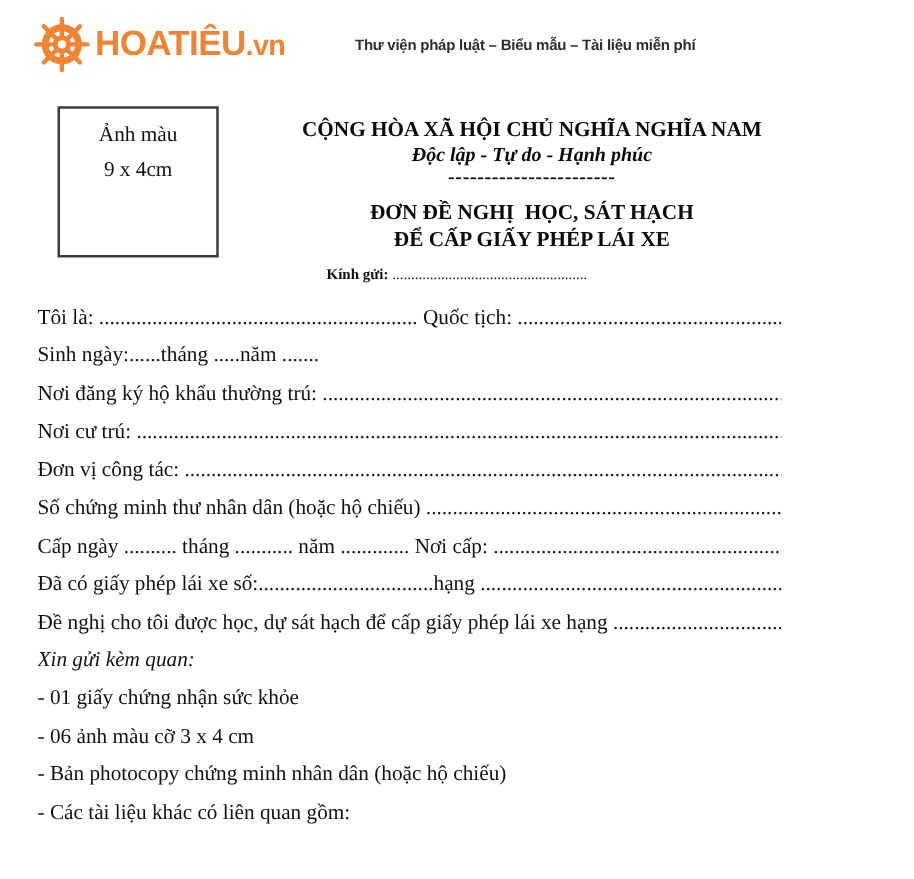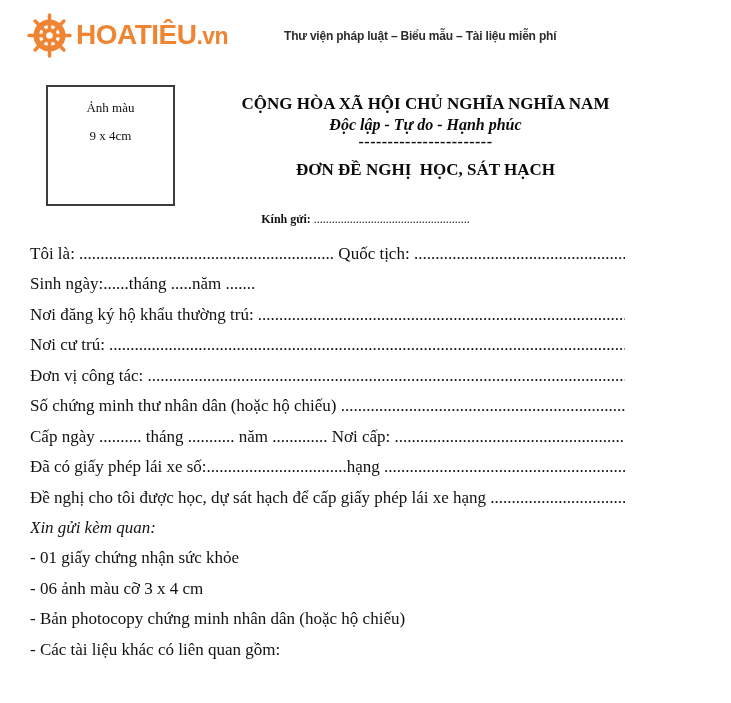--- a/index.html
+++ b/index.html
@@ -32,21 +32,21 @@
     color: #2d2d2d; white-space: nowrap;
   }
 
   
   .photo-box {
     position: absolute; left: 46px; top: 85px;
     width: 129px; height: 121px;
     border: 2px solid #3c3c3c;
     text-align: center;
     padding-top: 7px;
-    font-size: 13px; line-height: 28px;
+    font-size: 17px; line-height: 28px;
   }
 
   
   .national-block {
     position: absolute; left: 120px; top: 93px; width: 611px;
     text-align: center; font-weight: bold; color: #0a0a0a;
   }
   .nh1 { font-size: 17px; line-height: 21px; white-space: nowrap; }
   .nh2 { font-size: 16px; line-height: 21px; font-style: italic; }
   .nh-dash { font-size: 16px; line-height: 13px; letter-spacing: 0.5px; }
@@ -98,20 +98,21 @@
   <div class="photo-box">
     <div>Ảnh màu</div>
     <div>9 x 4cm</div>
   </div>
 
   <div class="national-block">
     <div class="nh1">CỘNG HÒA XÃ HỘI CHỦ NGHĨA NGHĨA NAM</div>
     <div class="nh2">Độc lập - Tự do - Hạnh phúc</div>
     <div class="nh-dash">-----------------------</div>
     <div class="doc-title t1">ĐƠN ĐỀ NGHỊ  HỌC, SÁT HẠCH</div>
+    <div class="doc-title t2">ĐỂ CẤP GIẤY PHÉP LÁI XE</div>
   </div>
 
   <div class="recipient">
     <span class="label">Kính gửi: </span><span>....................................................</span>
   </div>
 
   <div class="form-body">
     <p>Tôi là: ............................................................ Quốc tịch: ........................................................................................................</p>
     <p>Sinh ngày:......tháng .....năm .......</p>
     <p>Nơi đăng ký hộ khẩu thường trú: .....................................................................................................................................................................</p>

